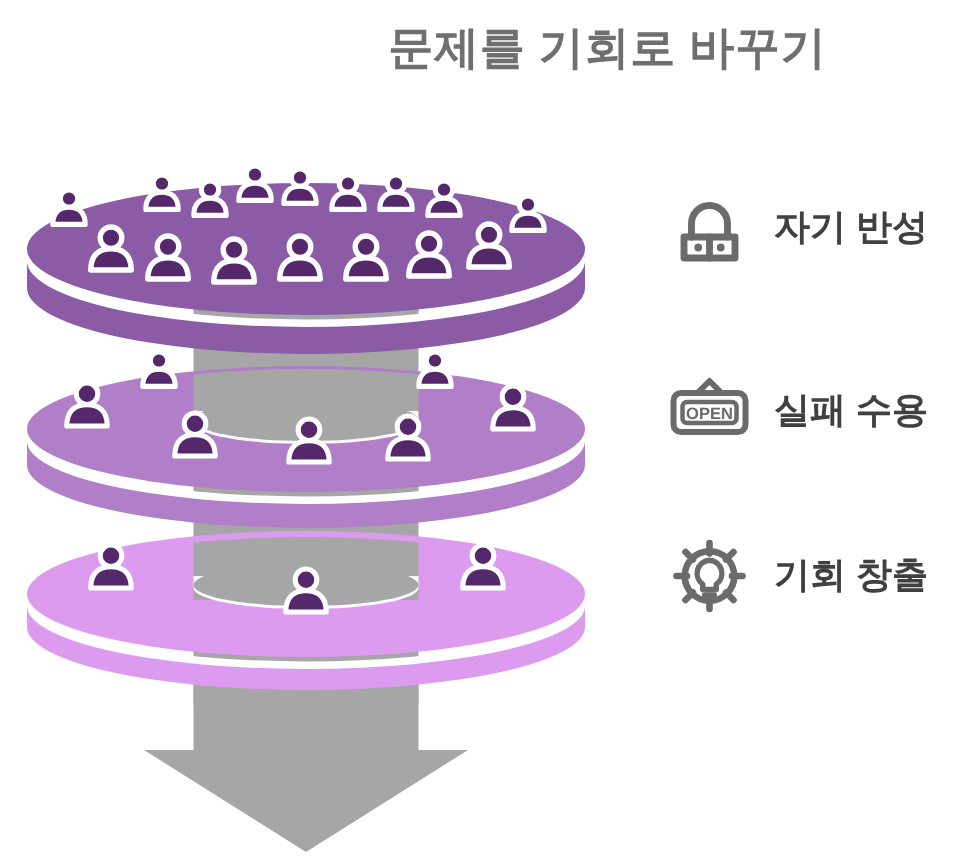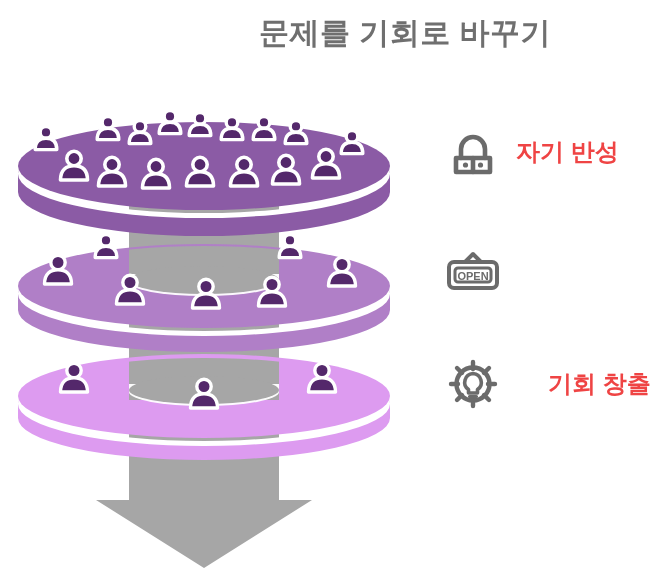--- a/index.html
+++ b/index.html
@@ -43,33 +43,33 @@
   }
   .legend-row {
     position: absolute;
     left: 0;
     display: flex;
     align-items: center;
     height: 64px;
   }
   .legend-row[data-row="0"] { top: 0px; }
   .legend-row[data-row="1"] { top: 122px; justify-content: space-between; }
-  .legend-row[data-row="2"] { top: 232px; gap: 32px; }
+  .legend-row[data-row="2"] { top: 232px; }
   .legend-icon {
     width: 66px;
     height: 64px;
     display: flex;
     align-items: center;
     justify-content: center;
     flex: 0 0 auto;
   }
   .legend-label {
     font-size: 24px;
     font-weight: bold;
-    color: #ef4444;
+    color: #404040;
     white-space: nowrap;
     margin-left: 10px;
     line-height: 30px;
   }
   svg { display: block; }
 </style>
 </head>
 <body>
 
 <div id="infographic">
@@ -199,20 +199,21 @@
       <div class="legend-icon">
         <svg width="58" height="50" viewBox="0 0 58 50">
           <g fill="none" stroke="#6b6b6b" stroke-width="4" stroke-linejoin="round" stroke-linecap="round">
             <path d="M 21 13 L 29 5 L 37 13"></path>
             <rect x="5" y="13" width="48" height="26" rx="5"></rect>
             <rect x="11" y="19" width="36" height="14" rx="3" stroke-width="3"></rect>
           </g>
           <text x="29" y="30.5" text-anchor="middle" font-family="'Liberation Sans', sans-serif" font-size="11" font-weight="bold" fill="#6b6b6b">OPEN</text>
         </svg>
       </div>
+      <div class="legend-label">실패 수용</div>
     </div>
 
     <div class="legend-row" data-row="2">
       <div class="legend-icon">
         <svg width="54" height="54" viewBox="0 0 54 54">
           <g fill="none" stroke="#6b6b6b" stroke-width="4.4" stroke-linejoin="round" stroke-linecap="round">
             <path d="M 27 5 L 27 12 M 43 11 L 38 16 M 49 27 L 42 27 M 43 43 L 38 38
                      M 27 49 L 27 42 M 11 43 L 16 38 M 5 27 L 12 27 M 11 11 L 16 16"></path>
             <circle cx="27" cy="27" r="16.5" stroke-width="4.4"></circle>
             <path d="M 27 16.5 A 8.8 8.8 0 0 0 22.5 32.5 L 22.5 36 L 31.5 36 L 31.5 32.5

